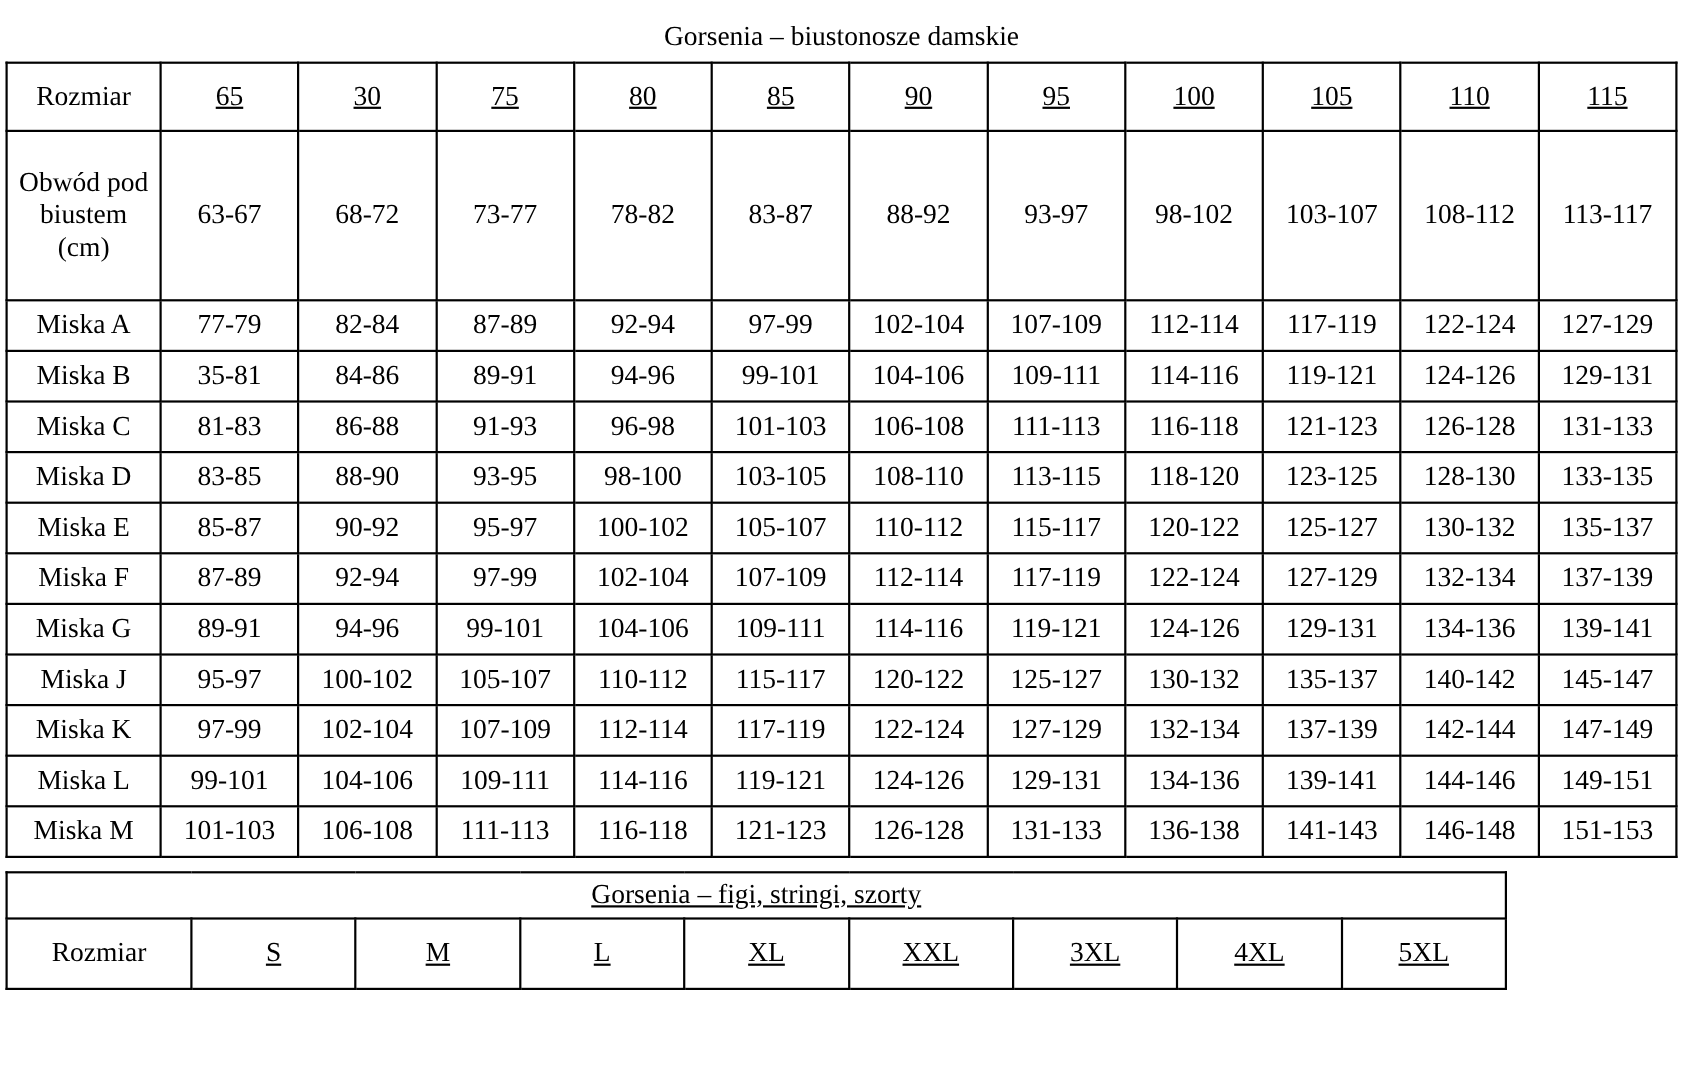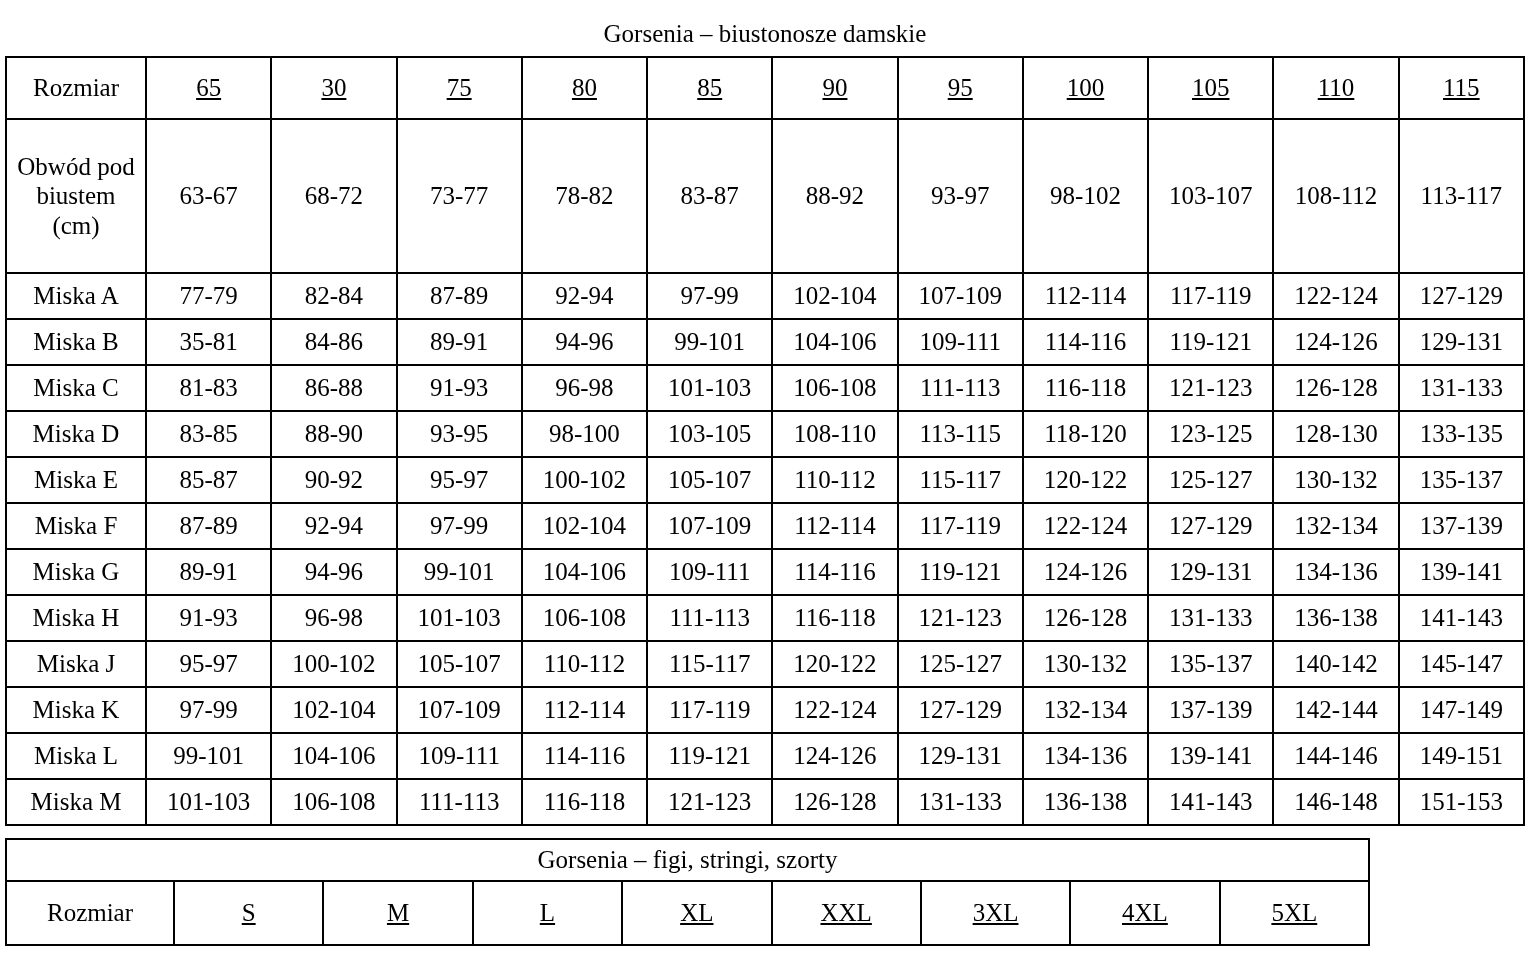--- a/index.html
+++ b/index.html
@@ -42,20 +42,21 @@
   .title-cell {
     border: none !important;
     font-weight: bold;
     font-size: 27px;
     padding: 4px 0 8px 0 !important;
   }
   .tbl2 .title-cell {
     border: 2px solid #000000 !important;
     border-bottom: 2px solid #000000 !important;
     padding: 6px 0 6px 0 !important;
+    text-decoration: underline;
   }
   .hdr {
     font-weight: bold;
     font-size: 27px;
     text-decoration: underline;
   }
   .rowhdr {
     font-weight: bold;
     font-size: 26px;
     text-align: left;
@@ -209,34 +210,20 @@
         <td>104-106</td>
         <td>109-111</td>
         <td>114-116</td>
         <td>119-121</td>
         <td>124-126</td>
         <td>129-131</td>
         <td>134-136</td>
         <td>139-141</td>
       </tr>
       <tr class="r-cup">
-        <th class="rowhdr">Miska H</th>
-        <td>91-93</td>
-        <td>96-98</td>
-        <td>101-103</td>
-        <td>106-108</td>
-        <td>111-113</td>
-        <td>116-118</td>
-        <td>121-123</td>
-        <td>126-128</td>
-        <td>131-133</td>
-        <td>136-138</td>
-        <td>141-143</td>
-      </tr>
-      <tr class="r-cup">
         <th class="rowhdr">Miska J</th>
         <td>95-97</td>
         <td>100-102</td>
         <td>105-107</td>
         <td>110-112</td>
         <td>115-117</td>
         <td>120-122</td>
         <td>125-127</td>
         <td>130-132</td>
         <td>135-137</td>

